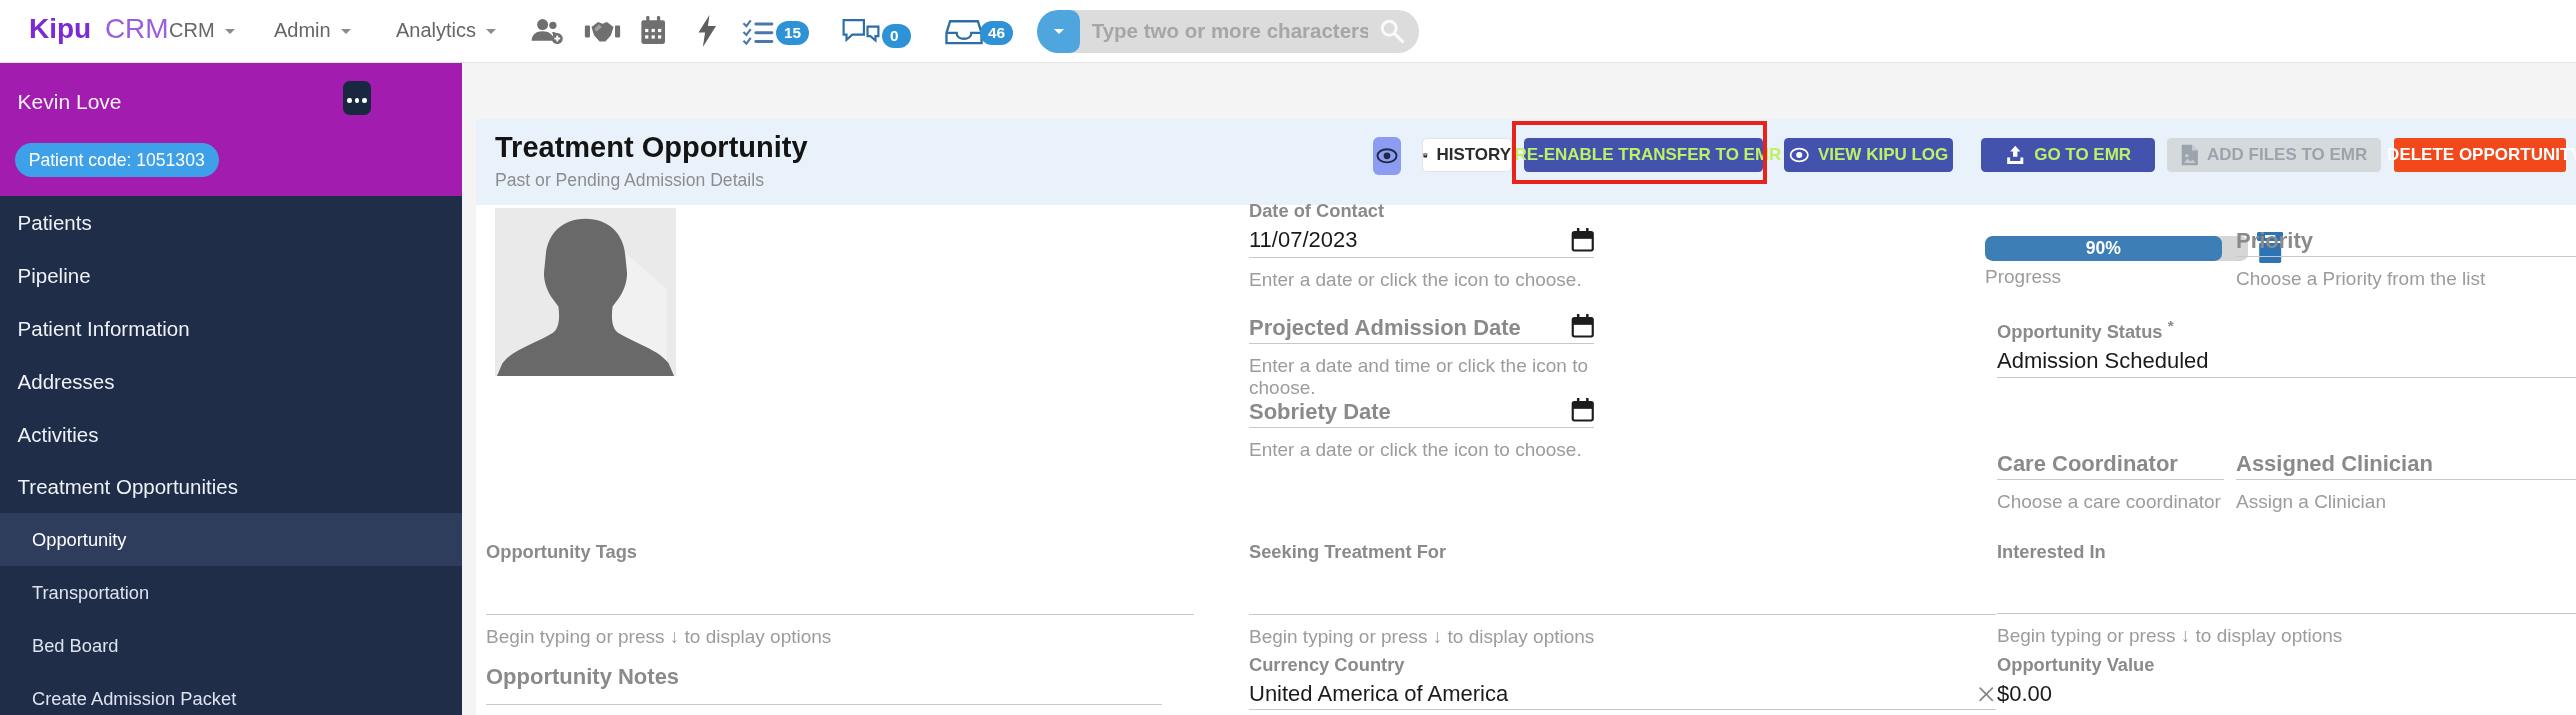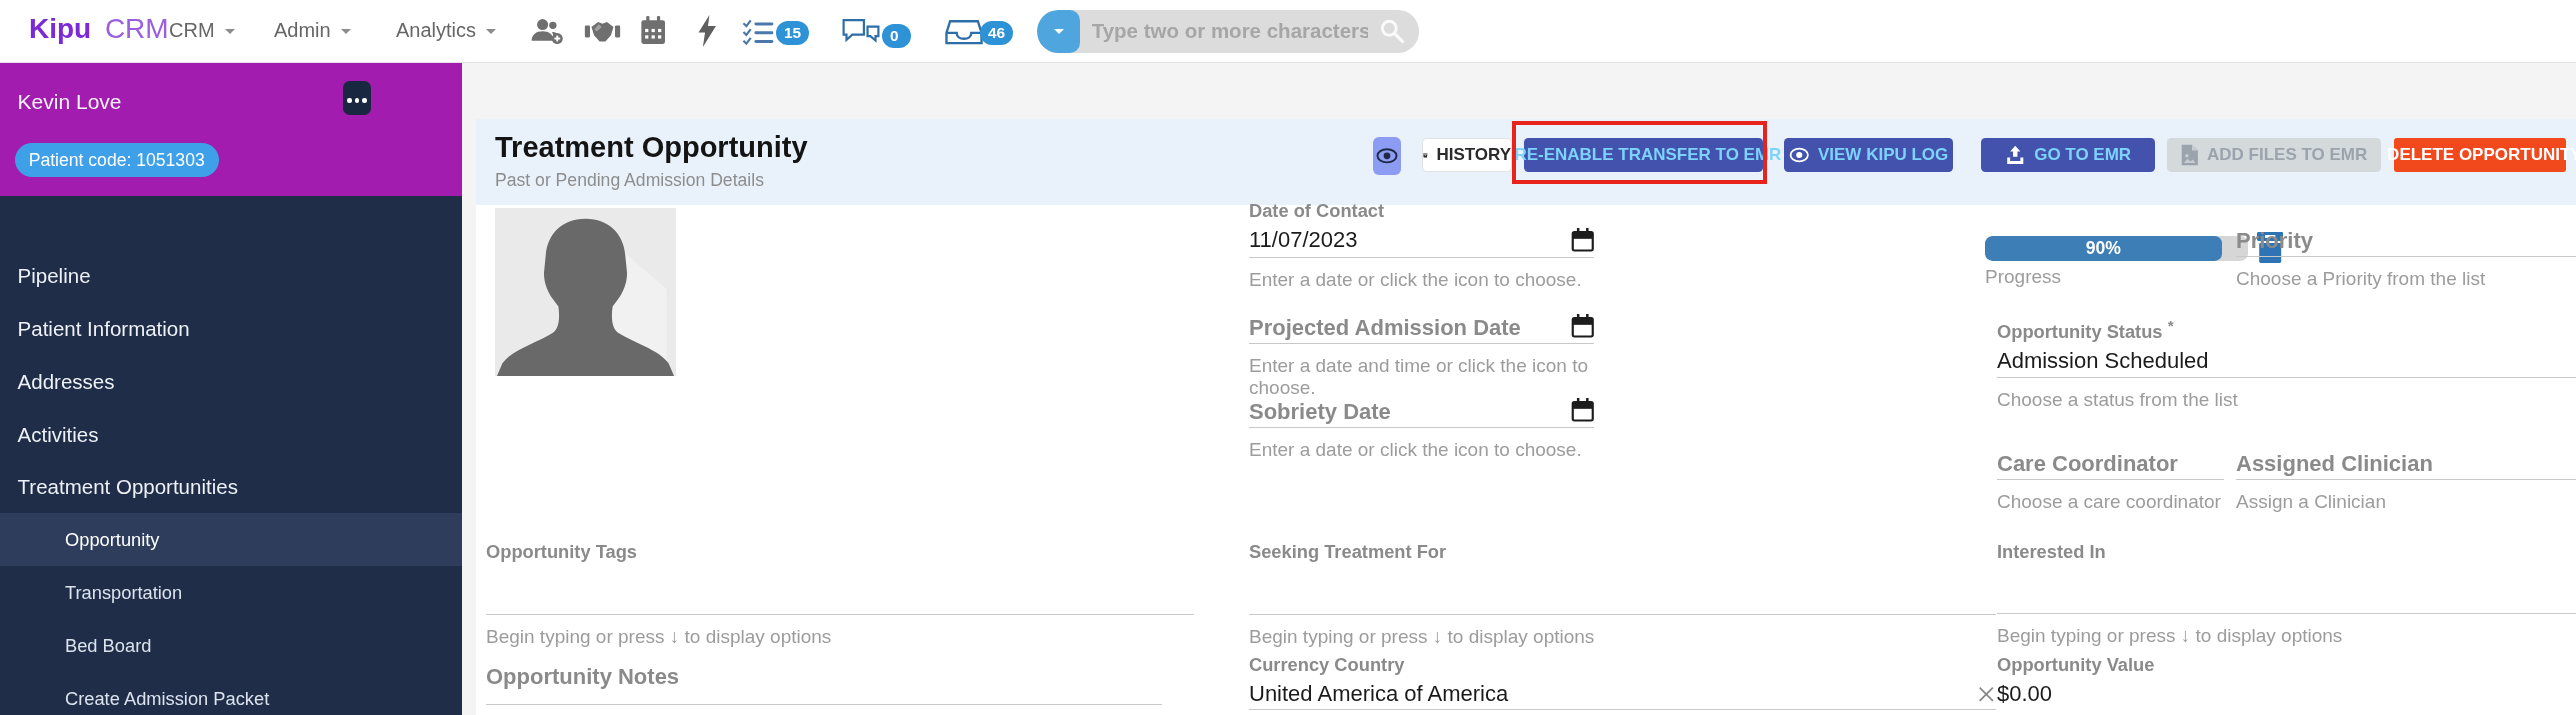--- a/index.html
+++ b/index.html
@@ -29,31 +29,31 @@
   .sidebar{position:absolute;left:0;top:62px;width:462px;height:653px;background:#1f2d49;}
   .sb-top{position:absolute;left:0;top:0;width:462px;height:134px;background:#a21caf;}
   .sb-name{position:absolute;left:17.6px;top:28px;font-size:21px;color:#f2f4f8;}
   .sb-more{position:absolute;left:343px;top:19px;width:28px;height:34px;background:#1a2740;
            border-radius:6.6px;display:flex;align-items:center;justify-content:center;cursor:pointer;}
   .sb-more i{width:4.4px;height:4.4px;border-radius:50%;background:#fff;display:inline-block;margin:0 1.5px;}
   .sb-badge{position:absolute;left:14.7px;top:81px;width:204px;height:34px;background:#3da0e8;
            border-radius:17px;color:#fff;font-size:17.6px;display:flex;align-items:center;justify-content:center;}
   .sb-row{position:absolute;left:0;width:462px;height:53px;display:flex;align-items:center;
           color:#eef1f6;font-size:20.5px;padding-left:17.6px;box-sizing:border-box;cursor:pointer;}
-  .sb-row.sub{font-size:18.3px;padding-left:65px;color:#dde3ee;}
+  .sb-row.sub{font-size:18.3px;padding-left:32px;color:#dde3ee;}
   .sb-row.active{background:#2e3d5c;color:#ffffff;}
   
   .main-bg{position:absolute;left:462px;top:62px;width:2114px;height:653px;background:#f4f4f5;}
   .panel-header{position:absolute;left:476px;top:119px;width:2100px;height:87px;background:#e9f2fb;}
   .ph-title{position:absolute;left:19px;top:11.7px;font-size:29px;font-weight:700;color:#141414;}
   .ph-sub{position:absolute;left:19px;top:51px;font-size:17.6px;color:#8d8d8d;}
   .panel-body{position:absolute;left:476px;top:205px;width:2100px;height:510px;background:#ffffff;}
   .btn{position:absolute;top:19px;height:34px;display:flex;align-items:center;justify-content:center;
        gap:8.8px;border-radius:4.4px;font-weight:700;font-size:17px;white-space:nowrap;cursor:pointer;box-sizing:border-box;}
-  .btn.indigo{background:#4252ad;color:#7dd3fc;}
+  .btn.indigo{background:#4252ad;color:#bef264;}
   .btn.white{background:#ffffff;color:#2b2b2b;border:0.7px solid #e2e2e2;}
   .btn.disabled{background:#d4d9dc;color:#9ba4ac;cursor:default;}
   .btn.delete{background:#f1481c;color:#ffffff;border-radius:2.9px;}
   .eye-btn{position:absolute;left:897px;top:17.6px;width:28px;height:38px;background:#8d9cf3;border-radius:5.9px;
        display:flex;align-items:center;justify-content:center;cursor:pointer;}
   .annotation{position:absolute;left:1036px;top:1.5px;width:255px;height:63px;border:4.4px solid #e8231c;
        box-sizing:border-box;pointer-events:none;z-index:9;}
   
   .fld{position:absolute;}
   .lbl-sm{font-size:18.3px;font-weight:700;color:#8a8a8a;line-height:22px;}
@@ -180,20 +180,23 @@
   </div>
 
   <div class="sidebar">
     <div class="sb-top">
       <div class="sb-name">Kevin Love</div>
       <div class="sb-more">
         <span><i></i><i></i><i></i></span>
       </div>
       <div class="sb-badge">Patient code: 1051303</div>
     </div>
+    <div class="sb-row" style="top:134px">
+        <span>Patients</span>
+      </div>
     <div class="sb-row" style="top:187px">
         <span>Pipeline</span>
       </div>
     <div class="sb-row" style="top:240px">
         <span>Patient Information</span>
       </div>
     <div class="sb-row" style="top:293px">
         <span>Addresses</span>
       </div>
     <div class="sb-row" style="top:346px">
@@ -355,21 +358,20 @@
     <div class="hlp">Choose a Priority from the list</div>
   </div>
 
   <div class="fld" style="left:1997px;top:315px;width:579px">
     <div class="lbl-sm">
       <span>Opportunity Status</span>&nbsp;<sup>*</sup>
     </div>
     <div class="vrow">
       <span class="val">Admission Scheduled</span>
     </div>
-    <div class="hlp">Choose a status from the list</div>
   </div>
 
   <div class="fld" style="left:1997px;top:453px;width:227px">
     <div class="lrow">
       <span class="lbl-lg">Care Coordinator</span>
     </div>
     <div class="hlp">Choose a care coordinator</div>
   </div>
 
   <div class="fld" style="left:2236px;top:453px;width:340px">

